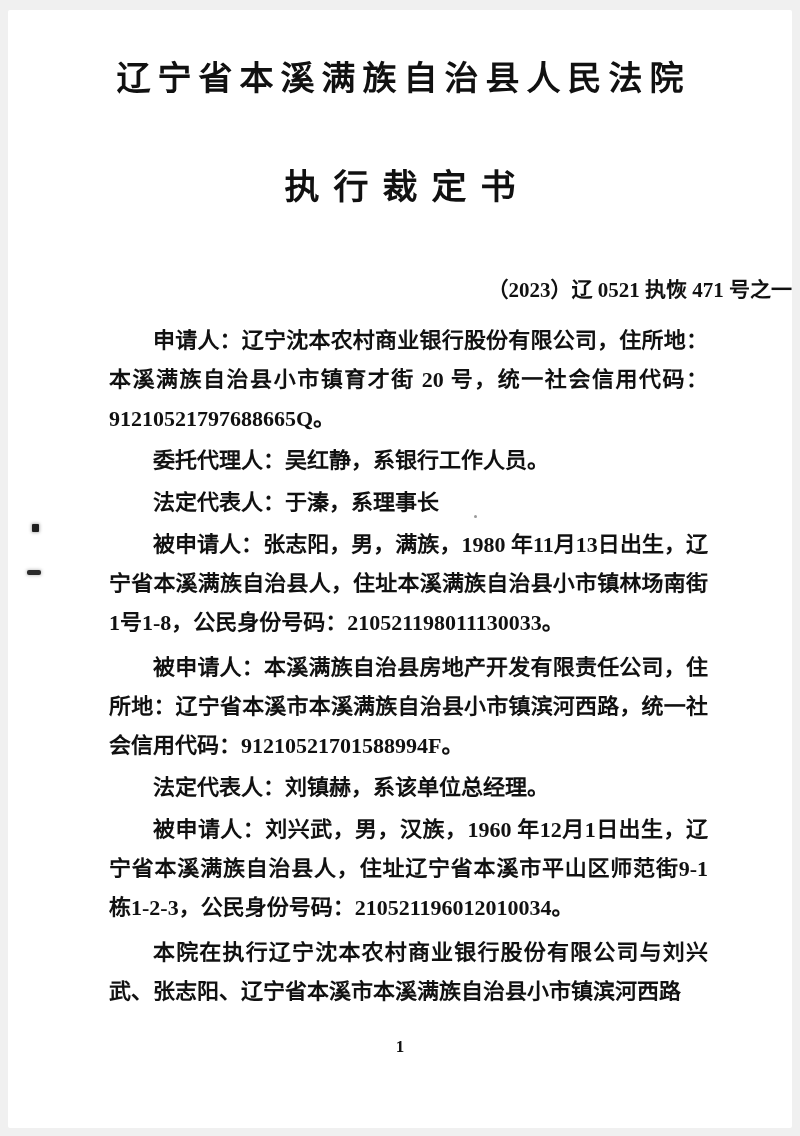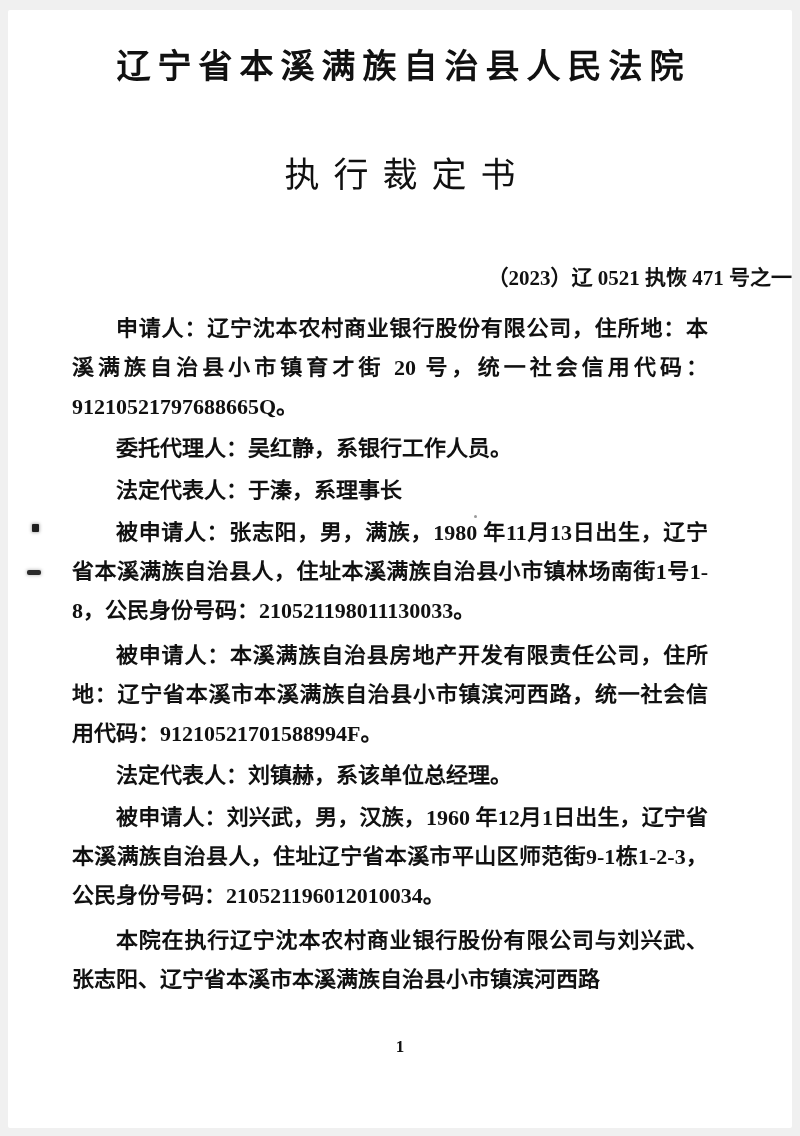--- a/index.html
+++ b/index.html
@@ -21,50 +21,50 @@
     position: absolute;
     left: 8px;
     top: 10px;
     width: 784px;
     height: 1118px;
     background: #ffffff;
     color: #111111;
     border-radius: 2px;
   }
   .court-name {
-    margin: 38px 0 0 0;
+    margin: 50px 0 0 0;
     text-align: center;
     font-size: 34px;
     font-weight: 700;
     line-height: 1.1;
     letter-spacing: 7px;
     padding-left: 7px; 
     white-space: nowrap;
   }
   .doc-title {
     margin: 72px 0 0 0;
     text-align: center;
     font-size: 35px;
-    font-weight: 400;
+    font-weight: 700;
     line-height: 1.1;
     letter-spacing: 14px;
     padding-left: 14px;
     white-space: nowrap;
   }
   .case-number {
     margin-top: 70px;
     text-align: right;
     font-size: 21px;
     font-weight: 600;
     line-height: 1.2;
     white-space: nowrap;
   }
   .doc-body {
     margin-top: 18px;
-    padding: 0 84px 0 64px;
+    padding: 0 84px 0 101px;
     font-size: 22px;
     font-weight: 600;
     line-height: 39px;
     text-align: justify;
     text-justify: inter-character;
   }
   .doc-body p {
     margin: 0 0 3px 0;
     text-indent: 2em;
   }

